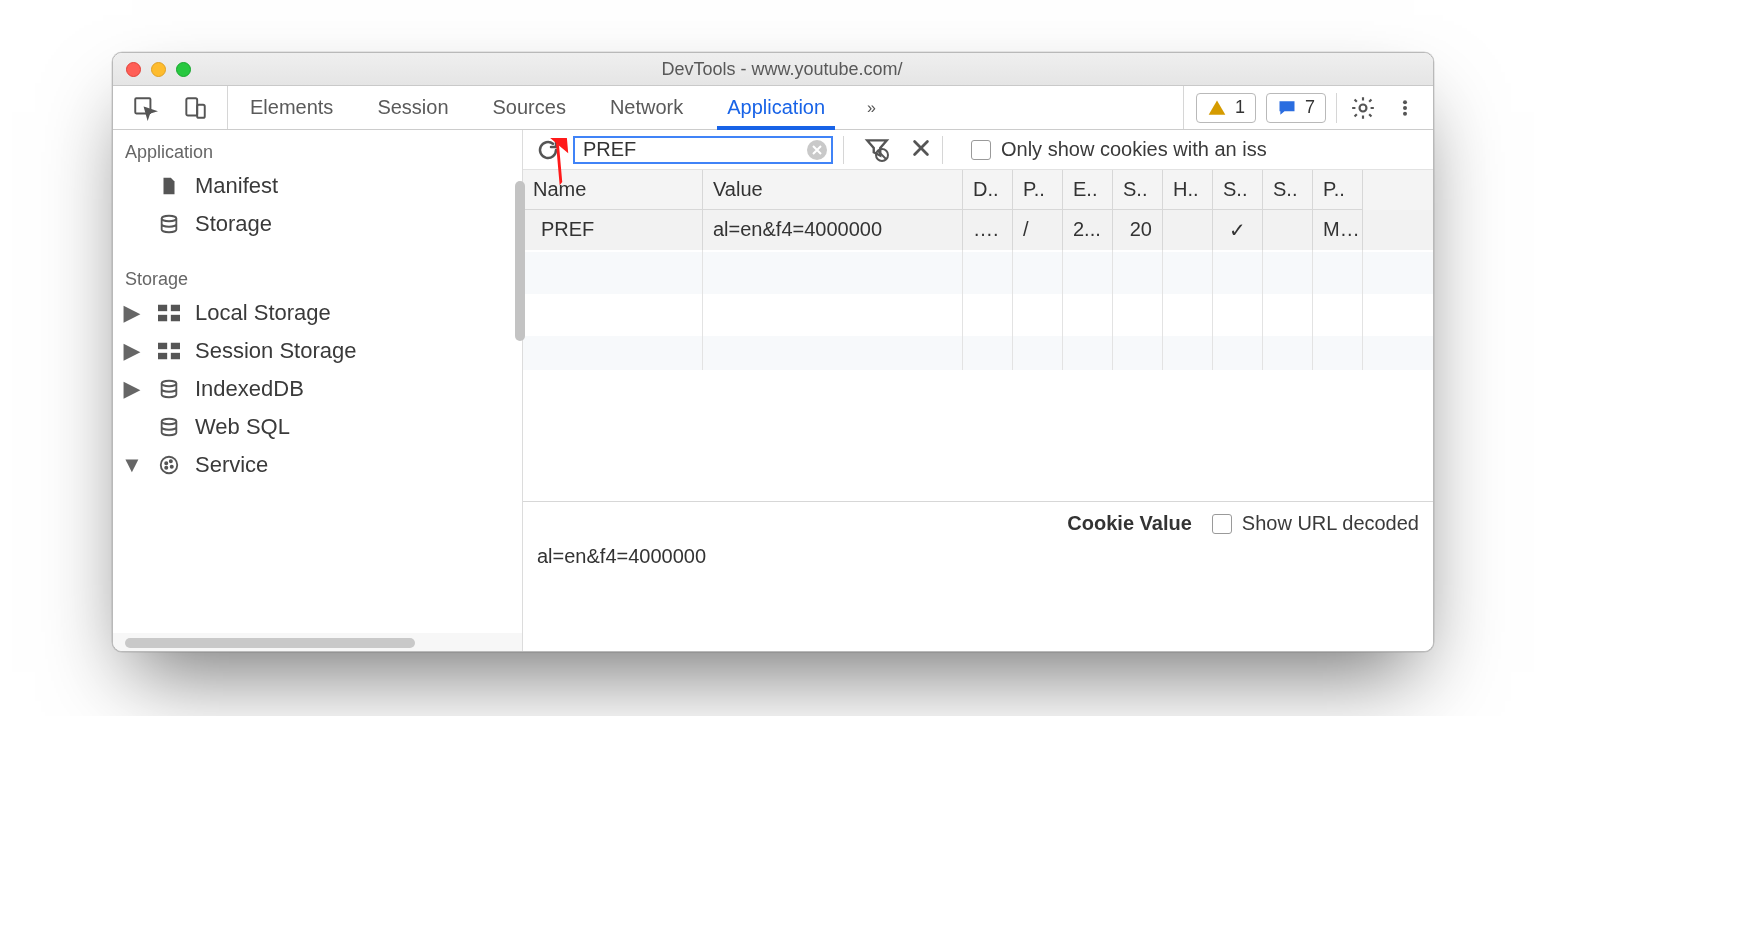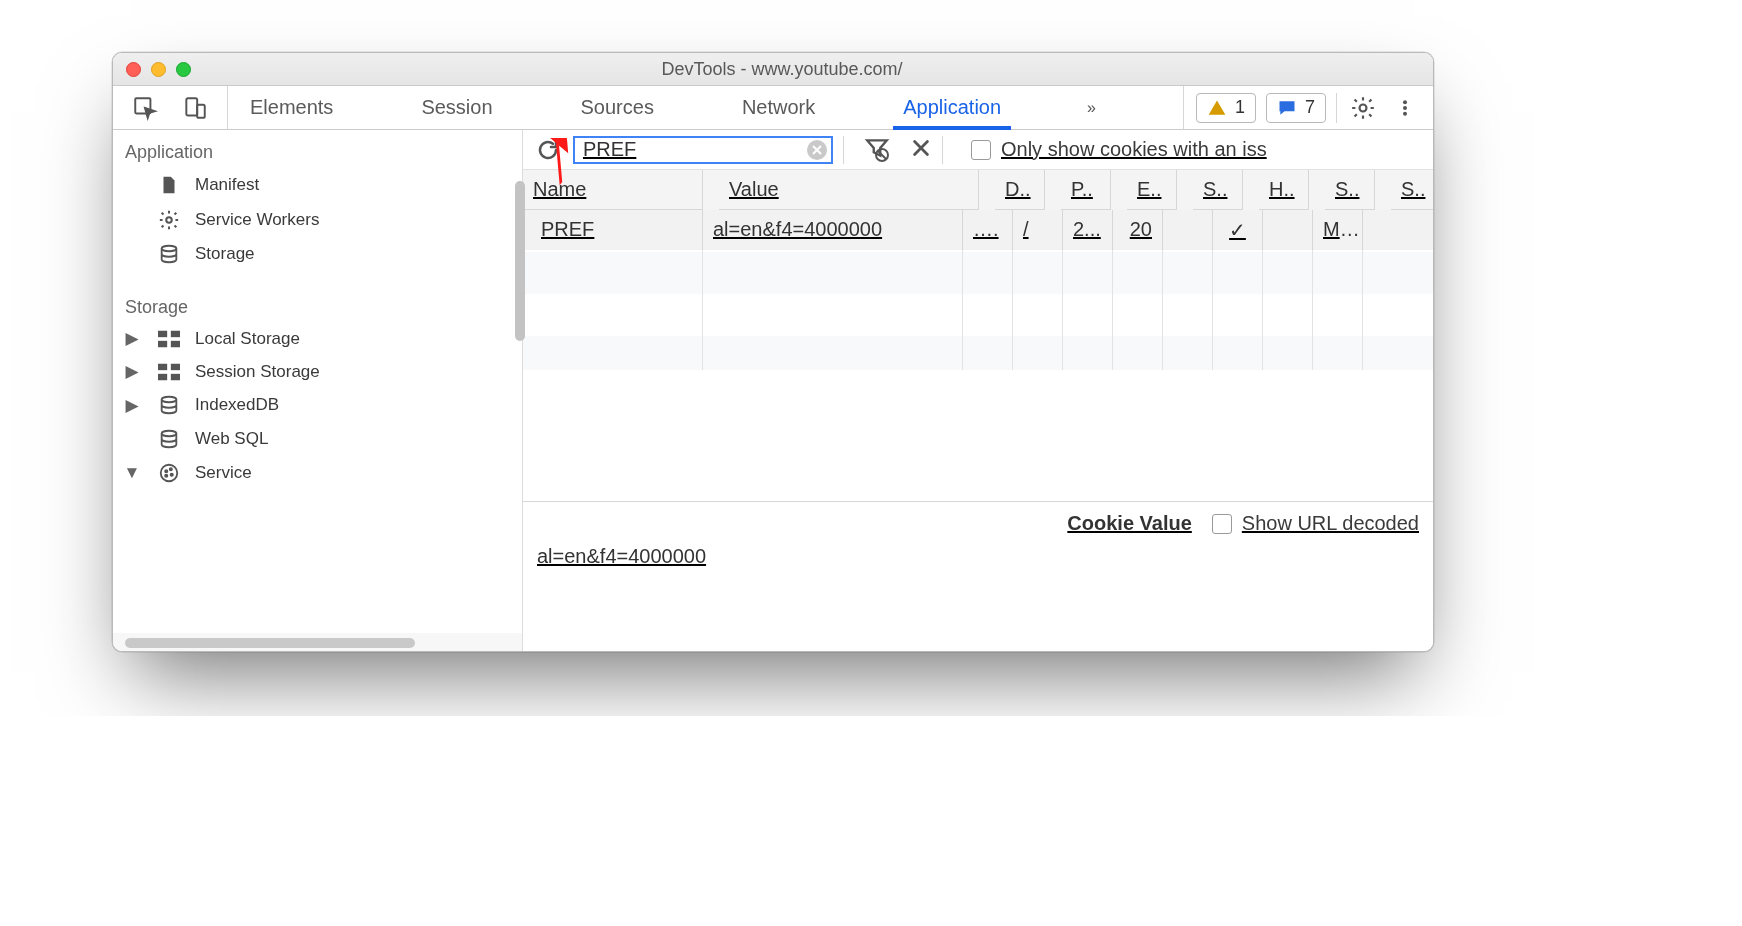--- a/index.html
+++ b/index.html
@@ -18,55 +18,55 @@
   .ball.yellow { background:#febc2e; border:1px solid #dfa023; }
   .ball.green { background:#28c840; border:1px solid #17a62d; }
   .title { flex:1; text-align:center; font-size:18px; color:#595959; padding-right:60px; }
   .client { position:absolute; top:33px; bottom:0; left:0; right:0; background:#fff; display:flex; flex-direction:column; }
   
   .toolbar { height:44px; border-bottom:1px solid #ccc; display:flex; align-items:stretch; }
   .tool-seg { display:flex; align-items:center; }
   .sep { width:1px; background:#d6d6d6; }
   .iconbtn { width:32px; height:32px; display:flex; align-items:center; justify-content:center; color:#555; }
   .device-group { display:flex; align-items:center; gap:18px; padding:0 16px; }
-  .tabs { display:flex; align-items:stretch; flex:1;gap:44px; }
+  .tabs { display:flex; align-items:stretch; flex:1; }
   .tab { padding:0 22px; display:flex; align-items:center; font-size:20px; color:#5a5a5a; cursor:pointer; }
   .tab.active { color:#1863e7; position:relative; }
   .tab.active::after { content:""; position:absolute; left:12px; right:12px; bottom:-1px; height:4px; background:#1863e7; }
   .chev-more { padding:0 20px; display:flex; align-items:center; color:#555; }
   .right-group { display:flex; align-items:center; gap:10px; padding:0 12px; }
   .badge { display:inline-flex; align-items:center; gap:8px; height:30px; padding:0 10px; border:1px solid #b9b9b9; border-radius:4px; font-size:18px; color:#333; }
   .badge .ic-warn { color:#d59b00; }
   .badge .ic-msg { color:#2a6de0; }
   .badge .ic-warn svg, .badge .ic-msg svg { display:block; }
   
   .body { flex:1; display:flex; overflow:hidden; }
   .sidebar { width:410px; border-right:1px solid #dcdcdc; overflow:auto; padding-top:6px; }
   .section-title { font-size:18px; color:#666; padding:6px 12px 4px; }
-  .node { display:flex; align-items:center; gap:12px; font-size:17px; color:#3a3a3a; padding:6px 12px 6px 38px; cursor:pointer; }
+  .node { display:flex; align-items:center; gap:12px; font-size:22px; color:#3a3a3a; padding:6px 12px 6px 38px; cursor:pointer; }
   .node .tri { width:14px; display:flex; justify-content:center; color:#666; margin-left:-26px; margin-right:4px; }
   .node.noarrow .tri { visibility:hidden; }
   .node .ic { width:28px; display:flex; justify-content:center; color:#555; }
   .sidebar-scrollfoot { position:absolute; left:0; bottom:0; width:410px; height:18px; background:rgba(0,0,0,.03); }
   .sidebar-thumb { position:absolute; left:12px; bottom:3px; width:290px; height:10px; background:#c9c9c9; border-radius:6px; }
   
-  .right { flex:1; display:flex; flex-direction:column; overflow:hidden;text-decoration:underline; }
+  .right { flex:1; display:flex; flex-direction:column; overflow:hidden; }
   .filterbar { height:40px; display:flex; align-items:center; padding:0 10px; gap:10px; border-bottom:1px solid #e2e2e2; }
   .refresh { width:30px; height:30px; display:flex; align-items:center; justify-content:center; color:#555; }
   .filterbox { position:relative; width:260px; height:28px; border:2px solid #4083f7; display:flex; align-items:center; padding:0 30px 0 8px; font-size:20px; color:#333; background:#fff; }
   .filterbox .clr { position:absolute; right:4px; top:50%; transform:translateY(-50%); width:20px; height:20px; border-radius:50%; background:#c9c9c9; display:flex; align-items:center; justify-content:center; color:#fff; }
   .filtericons { display:flex; align-items:center; gap:20px; padding-left:10px; color:#555; }
   .chk { display:flex; align-items:center; gap:10px; font-size:20px; color:#3a3a3a; }
   .chkbox { width:20px; height:20px; border:1px solid #9a9a9a; border-radius:3px; background:#fff; }
   
   .anno-arrow { position:absolute; z-index:50; pointer-events:none; }
   
   .table { flex:1 1 200px; display:flex; flex-direction:column; overflow:hidden; min-height:160px; }
   .thead, .trow { display:grid; grid-template-columns: 180px 260px 50px 50px 50px 50px 50px 50px 50px 50px; }
-  .thead { font-size:20px; color:#333; background:#f4f4f4;gap:16px; }
+  .thead { font-size:20px; color:#333; background:#f4f4f4; }
   .th { border-right:1px solid #d7d7d7; border-bottom:1px solid #d7d7d7; padding:8px 10px; white-space:nowrap; overflow:hidden; text-overflow:ellipsis; }
   .trow { font-size:20px; color:#333; background:#f2f2f2; }
   .td { border-right:1px solid #d7d7d7; padding:8px 10px; white-space:nowrap; overflow:hidden; text-overflow:ellipsis; }
   .td.center { text-align:center; }
   .tbody { overflow:auto; background:repeating-linear-gradient(#fff,#fff 42px,#f7f9fb 42px,#f7f9fb 84px); min-height:120px; }
   .tbody-gridlines { height:120px; display:grid; grid-template-columns: 180px 260px 50px 50px 50px 50px 50px 50px 50px 50px; }
   .tbody-gridlines > div { border-right:1px solid #e3e3e3; }
   
   .details { border-top:1px solid #d7d7d7; padding:10px 14px; font-size:20px; color:#333; min-height:150px; }
   .details-head { display:flex; align-items:center; gap:20px;justify-content:flex-end; }
@@ -154,30 +154,20 @@
         <div class="sidebar" style="position:relative;">
           <div class="section-title">Application</div>
           <div class="node noarrow">
             <span class="tri">▶</span>
             <span class="ic">
                 <svg width="22" height="24" viewBox="0 0 24 24" fill="#555">
                   <path d="M6 3h8l4 4v14H6Z"></path>
                 </svg>
               </span>
             <span>Manifest</span>
-          </div>
-          <div class="node noarrow">
-            <span class="tri">▶</span>
-            <span class="ic">
-                <svg width="22" height="22" viewBox="0 0 24 24" fill="none" stroke="#555" stroke-width="2.2">
-                  <circle cx="12" cy="12" r="3"></circle>
-                  <path d="M12 2v3M12 19v3M4 4l2 2M18 18l2 2M2 12h3M19 12h3M4 20l2-2M18 6l2-2"></path>
-                </svg>
-              </span>
-            <span>Service Workers</span>
           </div>
           <div class="node noarrow">
             <span class="tri">▶</span>
             <span class="ic">
                 <svg width="22" height="22" viewBox="0 0 24 24" fill="none" stroke="#555" stroke-width="2">
                   <ellipse cx="12" cy="6" rx="8" ry="3"></ellipse>
                   <path d="M4 6v6c0 1.7 3.6 3 8 3s8-1.3 8-3V6M4 12v6c0 1.7 3.6 3 8 3s8-1.3 8-3v-6"></path>
                 </svg>
               </span>
             <span>Storage</span>

